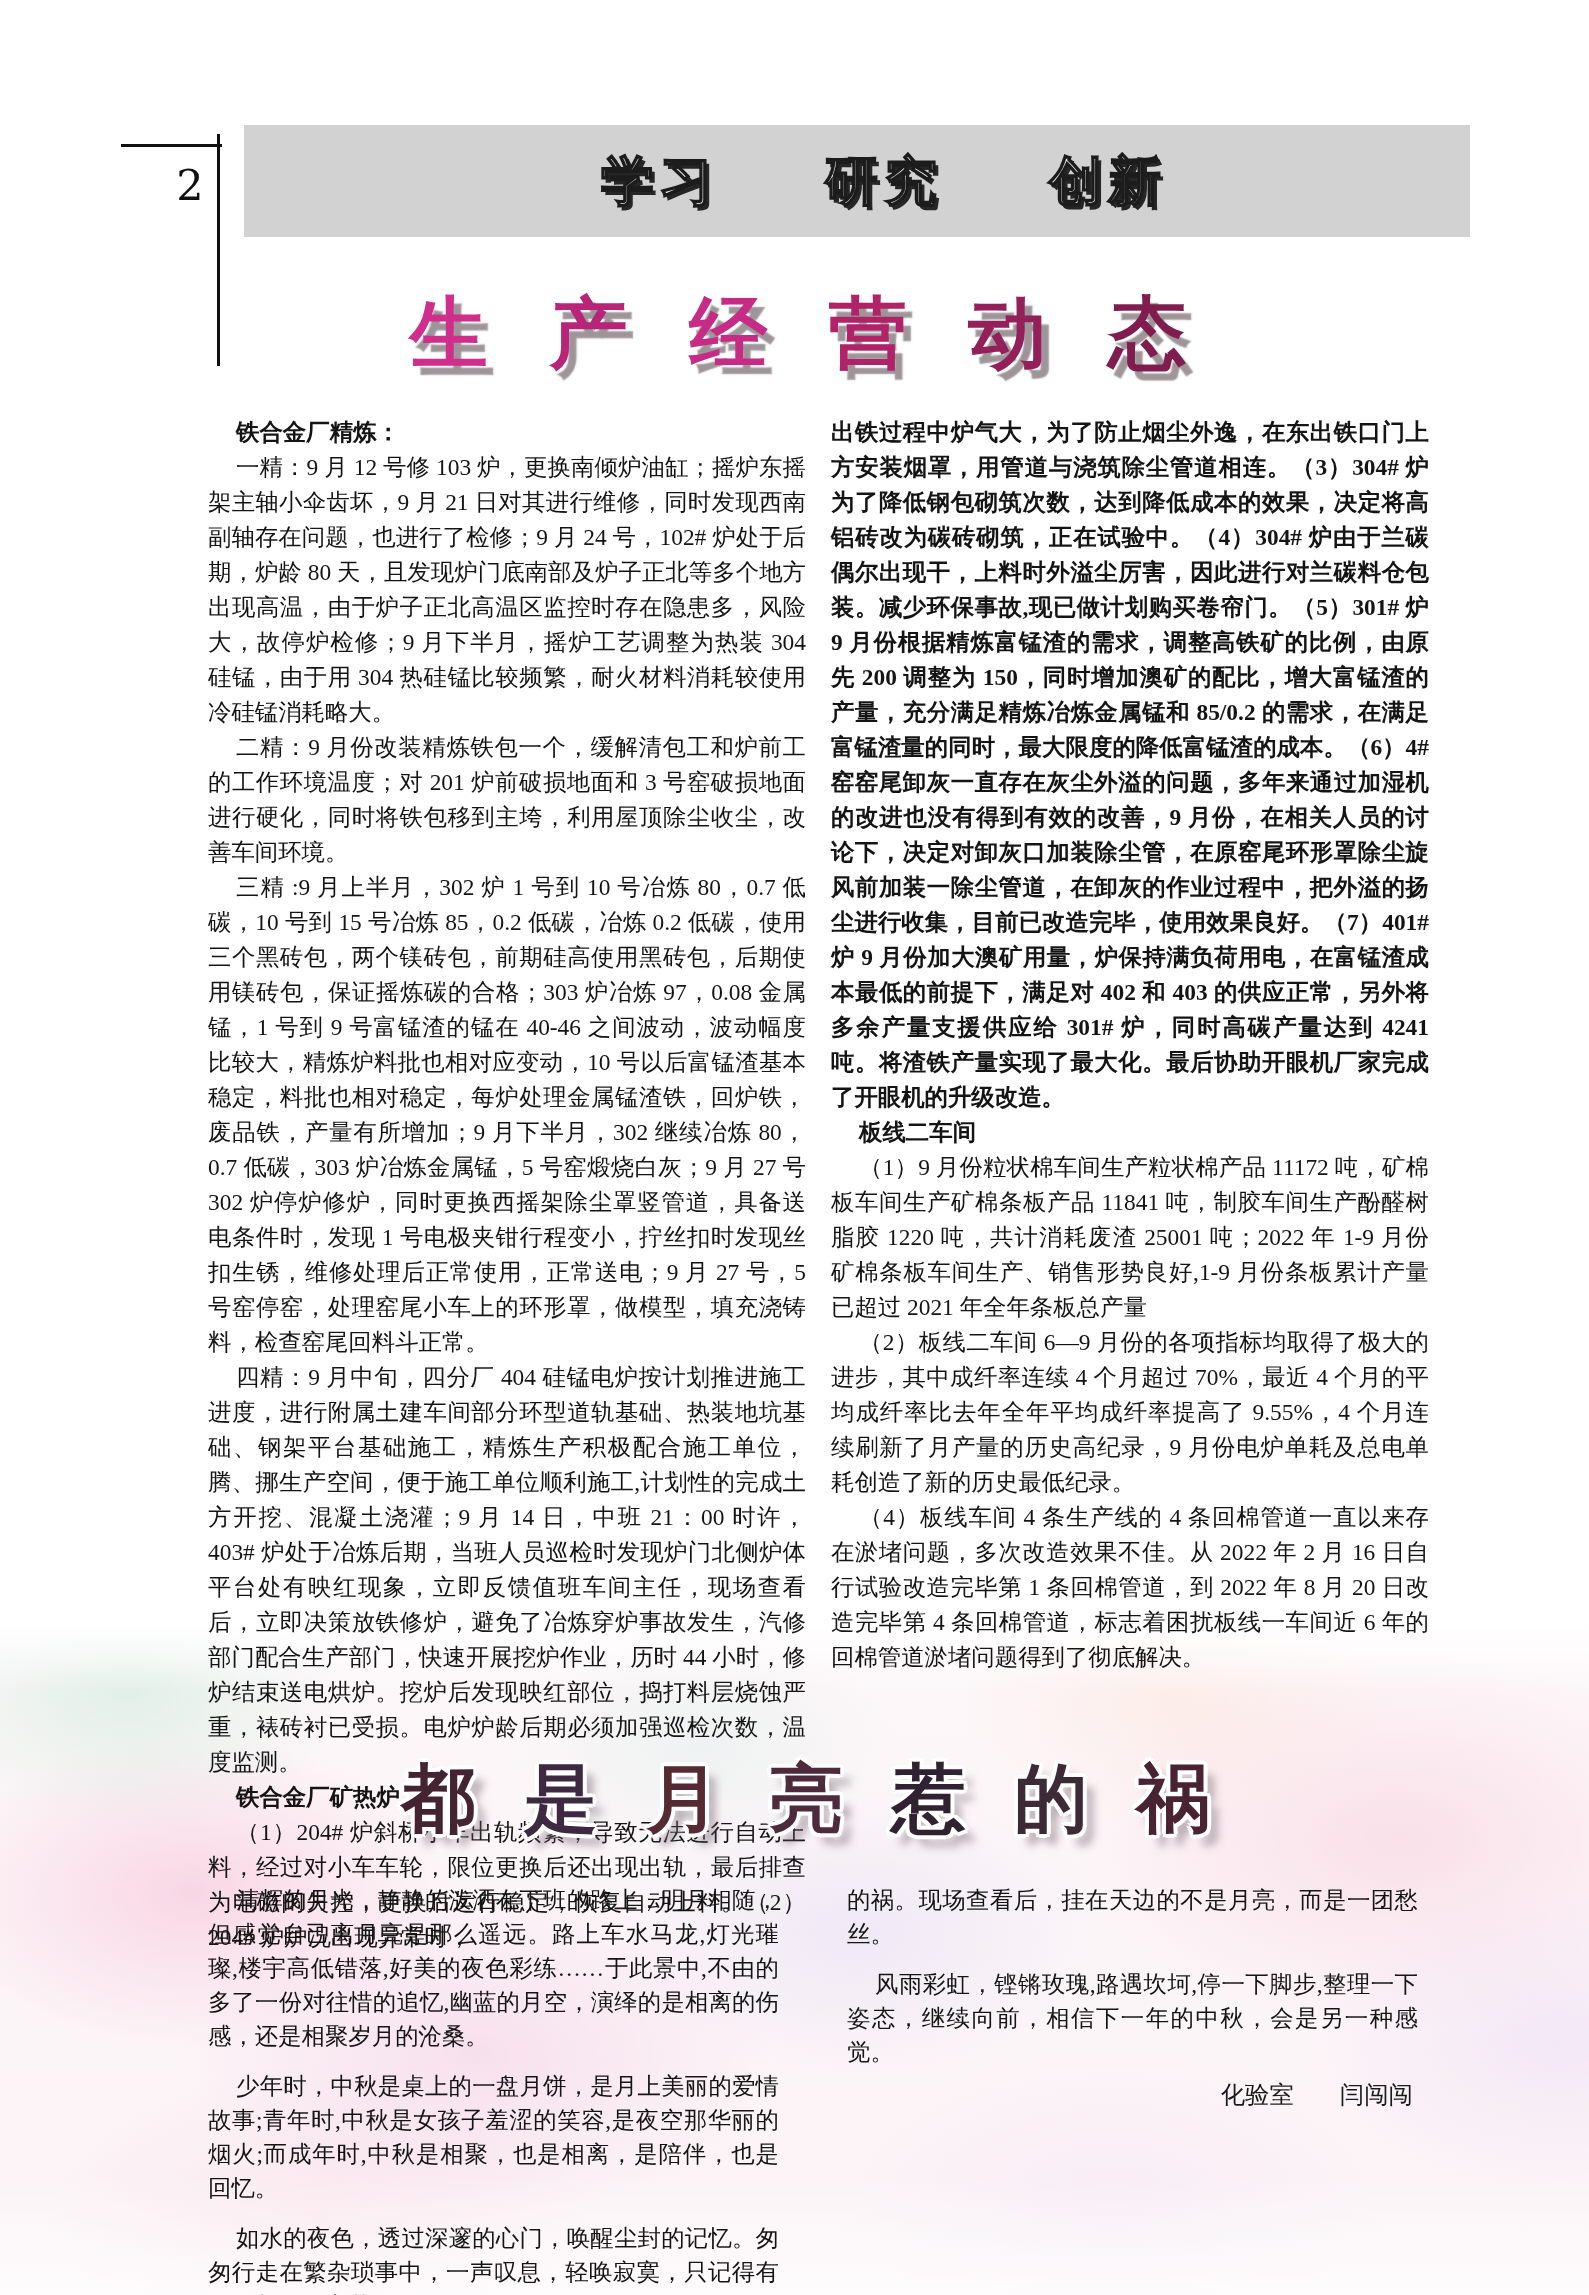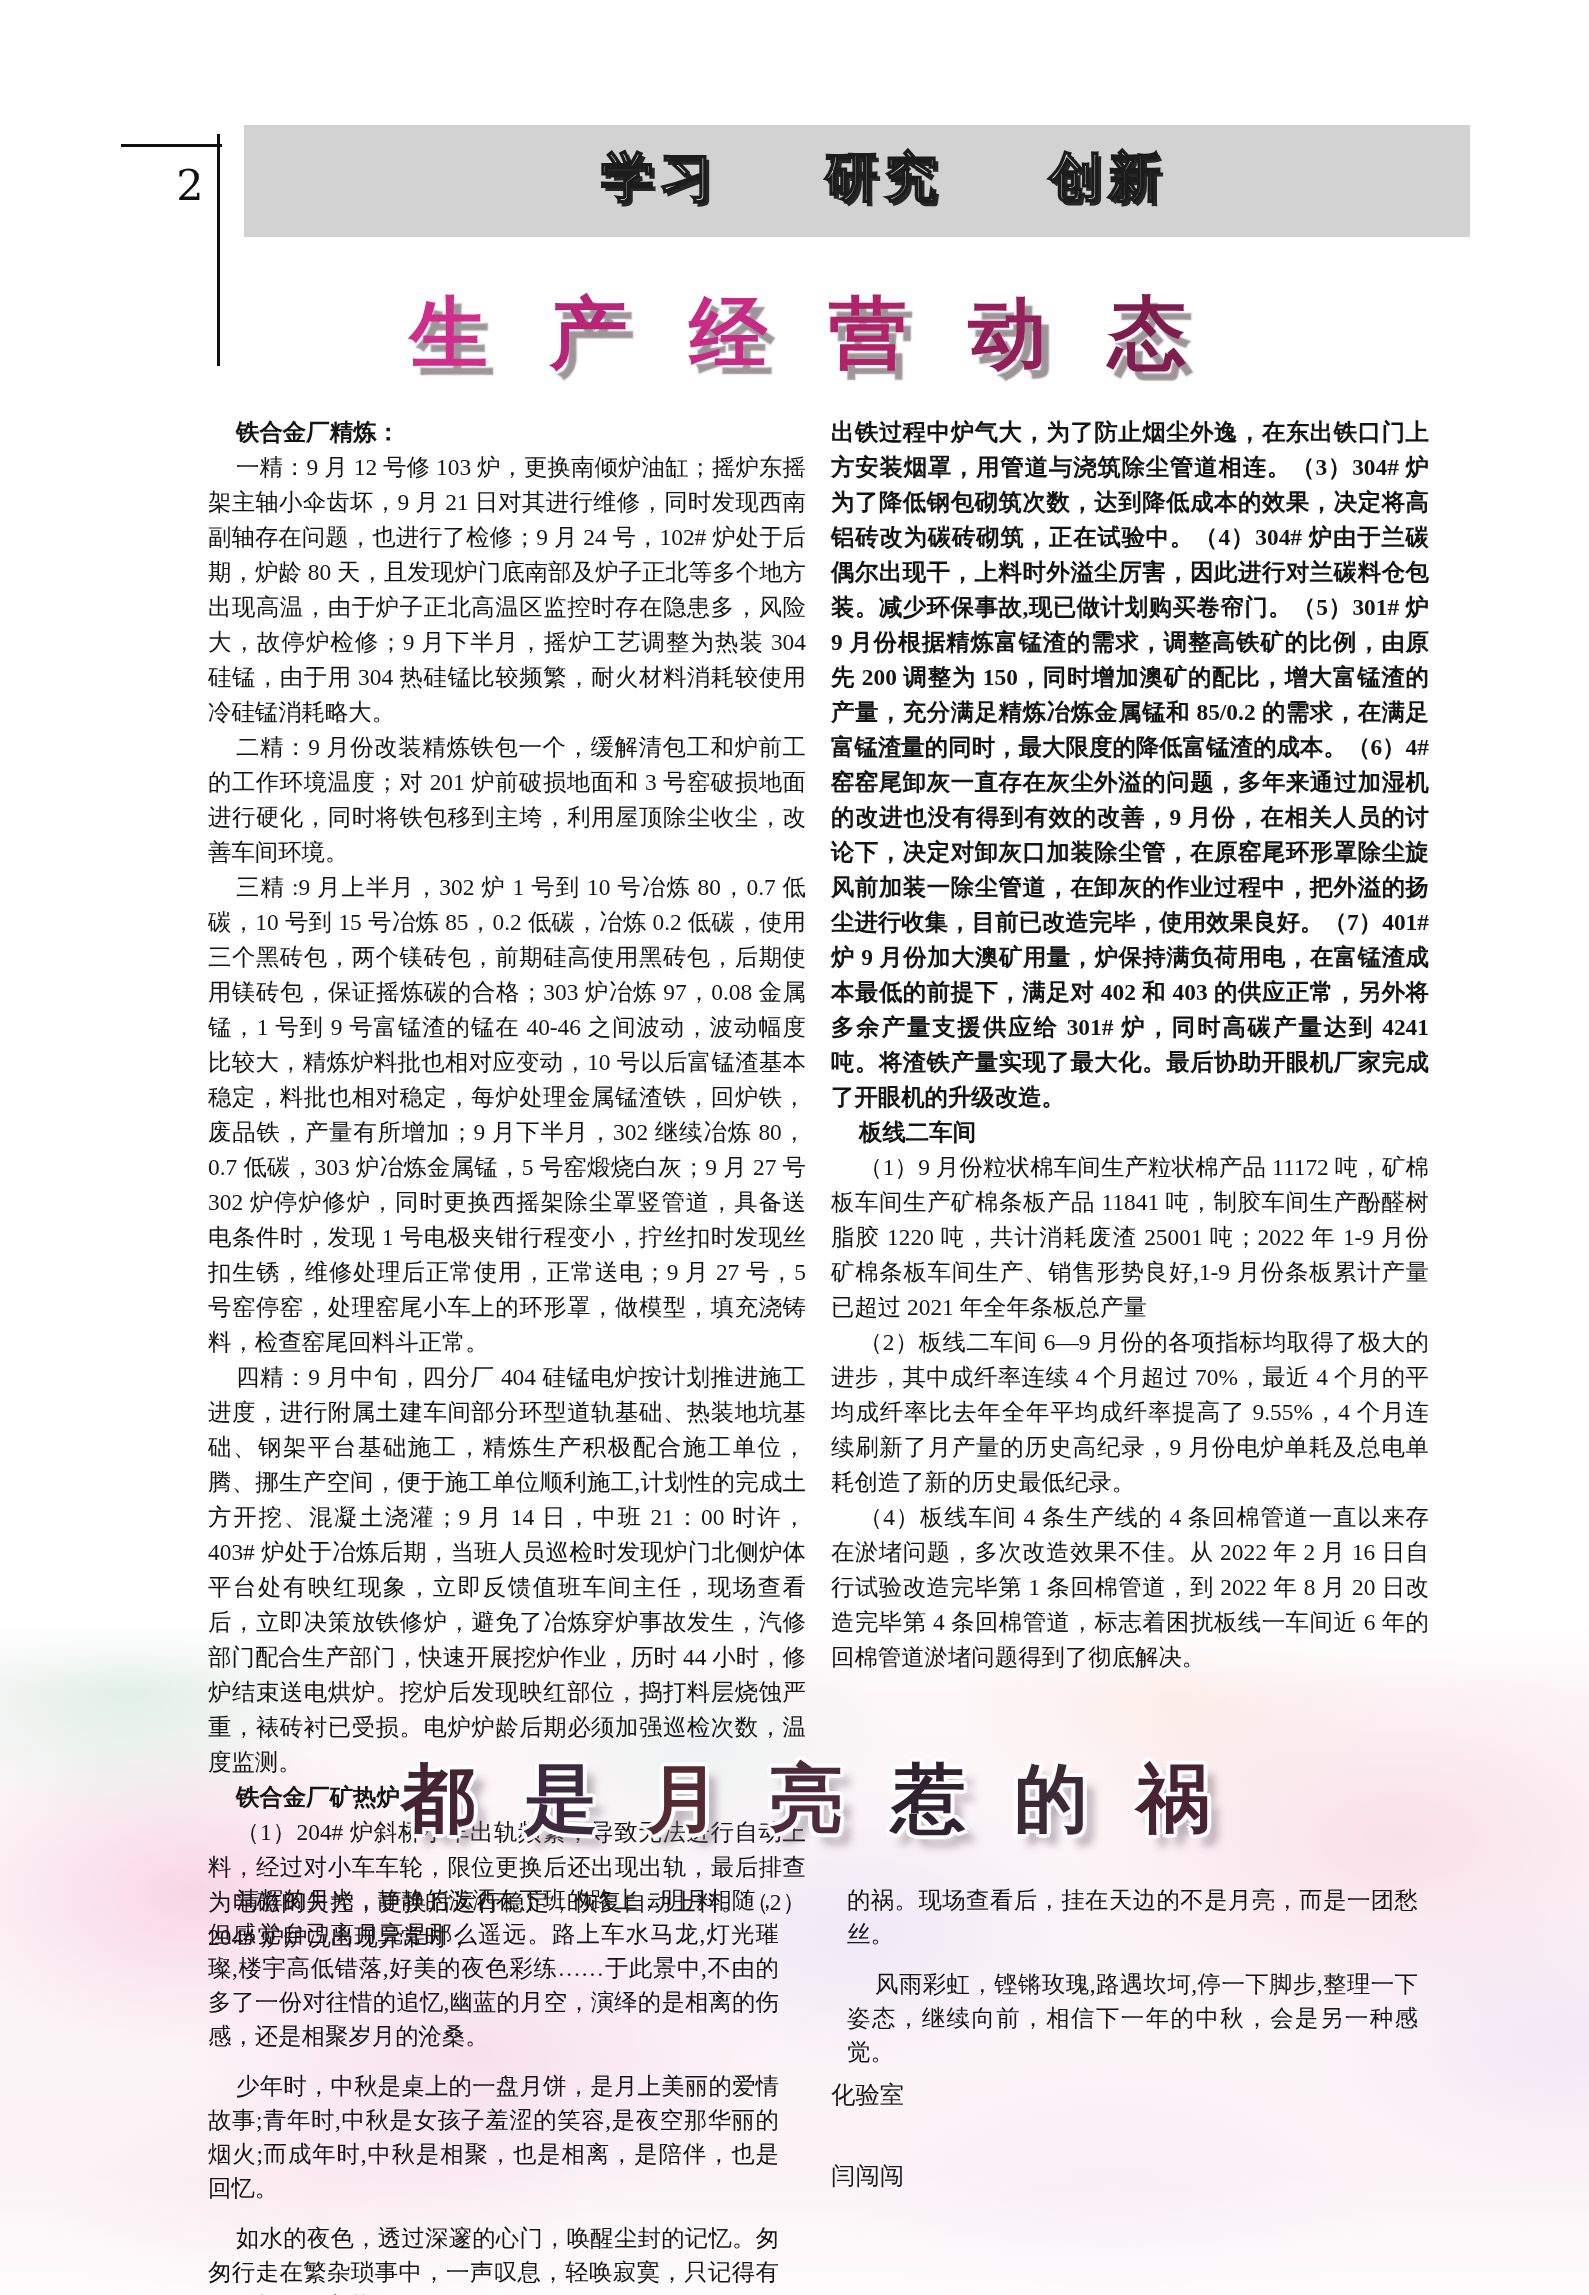--- a/index.html
+++ b/index.html
@@ -29,21 +29,21 @@
   .crop-h{position:absolute;left:121px;top:144px;width:101px;height:2.5px;background:#101010;}
   .pagenum{
     position:absolute;left:165px;top:164px;width:50px;text-align:center;
     font-family:"DejaVu Serif", serif;font-size:43px;line-height:1;color:#101010;
   }
   .band{position:absolute;left:244px;top:125px;width:1226px;height:112px;background:#d2d2d2;}
   .band-text{
     position:absolute;left:0;top:0;width:100%;height:100%;
     display:flex;align-items:center;justify-content:center;gap:106px;
     transform:translateX(27px);
-    font-family:Liberation Mono, monospace;font-weight:bold;
+    font-family:Liberation Serif, serif;font-weight:bold;
     font-size:53px;letter-spacing:6px;line-height:1;
     color:#f7f7f7;-webkit-text-stroke:1.7px #1c1c1c;
     text-shadow:3.5px 3.5px 0 #262626;
   }
   
   .title1{
     position:absolute;left:0;top:290px;width:1589px;margin:0;
     text-align:center;transform:translateX(13.5px);
     font-family:"Liberation Sans", sans-serif;font-weight:bold;
     font-size:78px;line-height:86px;letter-spacing:20px;
@@ -75,21 +75,21 @@
   .t2-4{color:#302231}.t2-5{color:#3c2a37}.t2-6{color:#482331}
   
   .col2{position:absolute;width:603px;font-size:23.4px;line-height:34px;text-align:justify;}
   .colL2{left:192px;top:1867px;}
   .colR2{left:831px;top:1867px;}
   .col2 p{margin:16px;text-indent:1.2em;}
   .col2 p.cont{text-indent:0;}
   .byline{
     position:absolute;left:831px;top:2077px;width:603px;box-sizing:border-box;
     display:flex;justify-content:flex-end;gap:46px;padding-right:21px;
-    font-size:24.4px;line-height:35px;color:#1a1a1a;flex-direction:column;
+    font-size:24.4px;line-height:35px;color:#1a1a1a;
   }
 </style>
 </head>
 <body>
 
 <div class="page">
 
   <div class="watercolor"></div>
 
   <div class="crop-v"></div>

